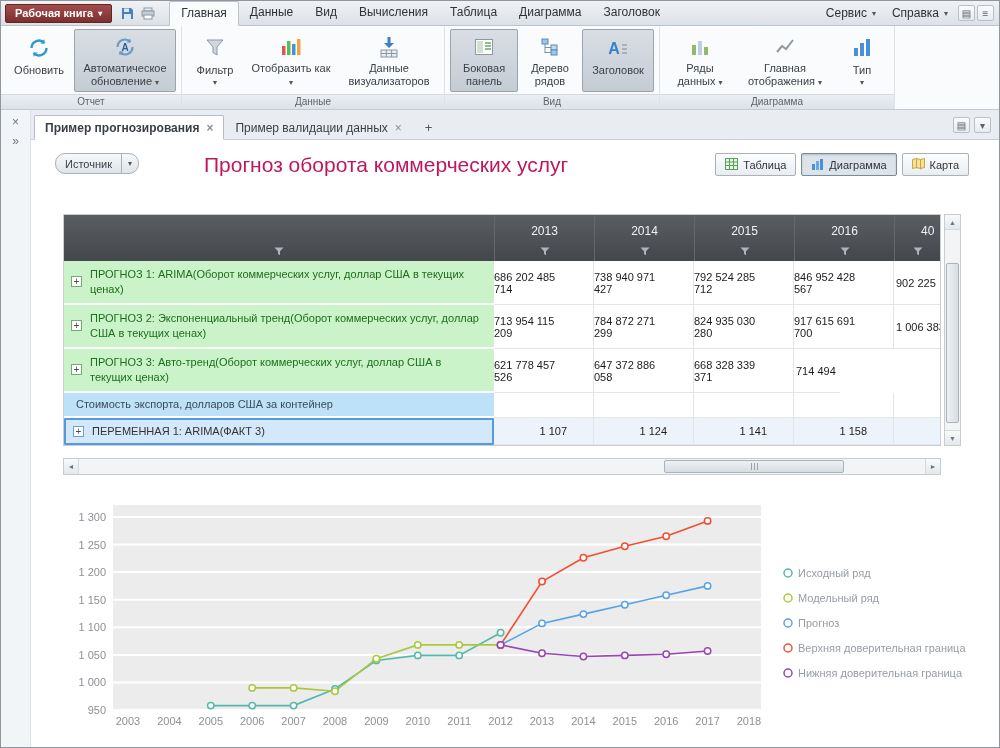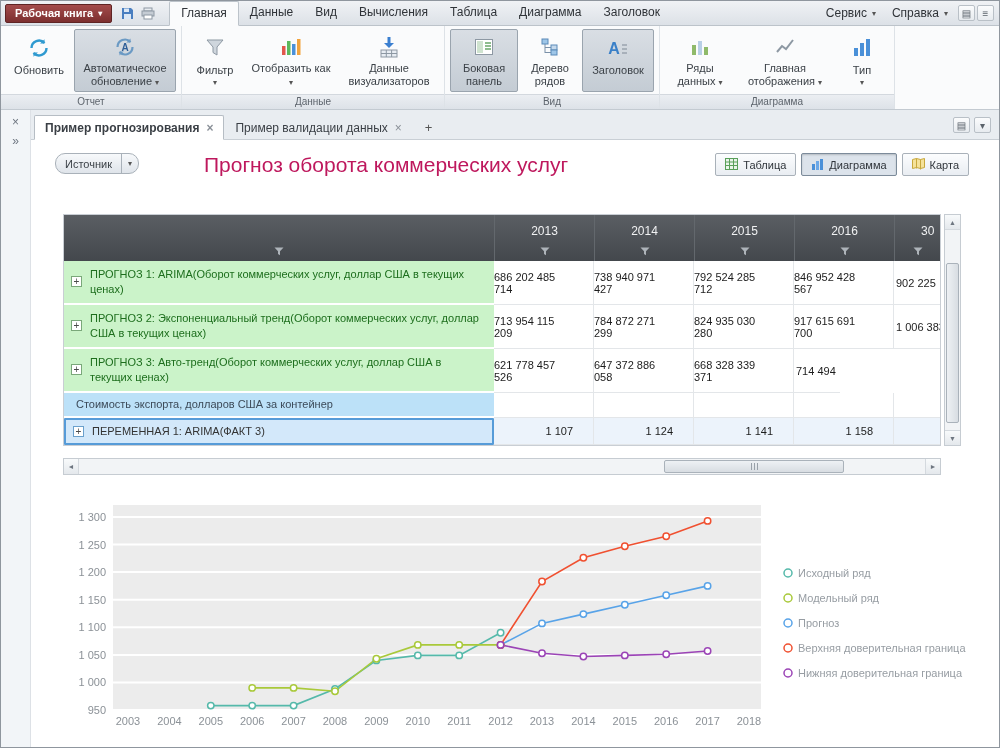--- a/index.html
+++ b/index.html
@@ -87,21 +87,21 @@
     font-size:11px; line-height:1.35; }
   .plusbox { position:absolute; left:7px; top:50%; margin-top:-6px; width:11px; height:11px;
     border:1px solid #7aa87a; background:#fff; color:#4a4a4a; font-size:10px; line-height:9px; text-align:center; }
   .trow.forecast { height:44px; }
   .trow.forecast .tlabel { background:#cbf3c9; color:#1d6e1d; border-bottom:2px solid #fff; }
   .trow.group { height:25px; }
   .trow.group .tlabel { background:#bce1f8; color:#3c4a58; border-bottom:2px solid #fff; padding-left:12px; }
   .trow.variable { height:27px; }
   .trow.variable .tlabel { background:#d3e8fa; color:#333; border:2px solid #569bd8; border-radius:1px; }
   .trow.variable .plusbox { border-color:#6aa0cc; }
-  .tval { width:100px; display:flex; align-items:center; justify-content:flex-end; padding-right:20px;
+  .tval { width:100px; display:flex; align-items:center; justify-content:flex-end; padding-right:26px;
     font-size:11px; color:#1c1c1c; background:#fff; border-right:1px solid #e3e6e9; border-bottom:1px solid #e3e6e9; }
   .tval.cut { width:46px; justify-content:flex-start; padding:0 0 0 2px; overflow:hidden; white-space:nowrap; border-right:none; }
   .trow.variable .tval { background:#ecf3fb; }
 
   
   .sb { position:absolute; background:#f2f4f6; border:1px solid #c6ccd2; }
   .sb-v { left:913px; top:74px; width:17px; height:232px; }
   .sb-h { left:32px; top:318px; width:878px; height:17px; }
   .sb-btn { position:absolute; display:flex; align-items:center; justify-content:center;
     font-size:7px; color:#6e7680; background:linear-gradient(#f8fafb,#e4e8ec); }
@@ -380,21 +380,21 @@
                   </svg></div>
                 <div class="th-year"><span>2014</span><svg class="th-funnel" width="10" height="9" viewBox="0 0 10 9">
                     <path d="M0.5 0.5h9L6 4.2v4L4 7V4.2z" fill="#aeb4ba"></path>
                   </svg></div>
                 <div class="th-year"><span>2015</span><svg class="th-funnel" width="10" height="9" viewBox="0 0 10 9">
                     <path d="M0.5 0.5h9L6 4.2v4L4 7V4.2z" fill="#aeb4ba"></path>
                   </svg></div>
                 <div class="th-year"><span>2016</span><svg class="th-funnel" width="10" height="9" viewBox="0 0 10 9">
                     <path d="M0.5 0.5h9L6 4.2v4L4 7V4.2z" fill="#aeb4ba"></path>
                   </svg></div>
-                <div class="th-year cut"><span>30</span><svg class="th-funnel" width="10" height="9" viewBox="0 0 10 9">
+                <div class="th-year cut"><span>40</span><svg class="th-funnel" width="10" height="9" viewBox="0 0 10 9">
                     <path d="M0.5 0.5h9L6 4.2v4L4 7V4.2z" fill="#aeb4ba"></path>
                   </svg></div>
               </div>
           </div>
           <div id="tbl-body">
               <div class="trow forecast">
                 <div class="tlabel">
                   <span class="plusbox">+</span>
                   <span>ПРОГНОЗ 1: ARIMA(Оборот коммерческих услуг, доллар США в текущих ценах)</span>
                 </div>

